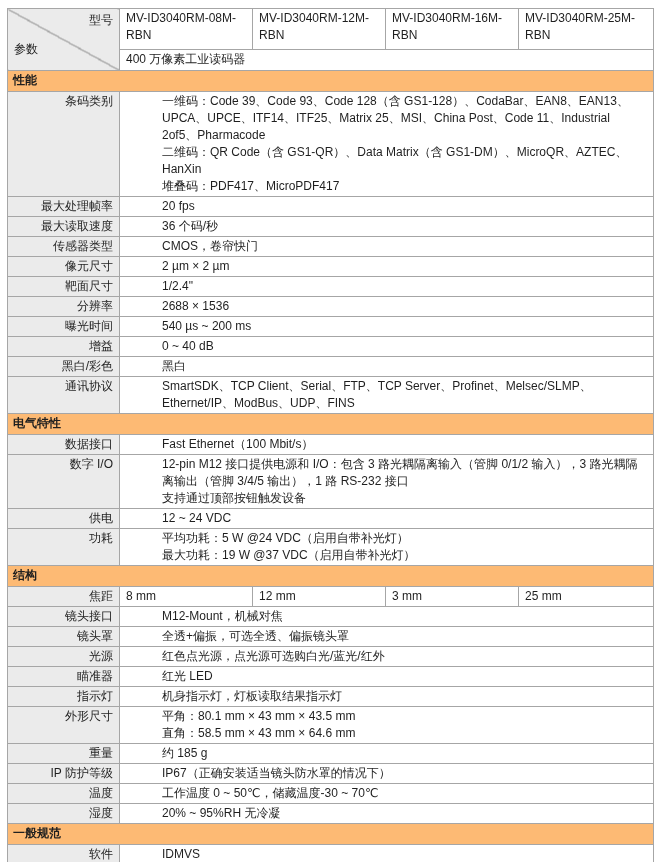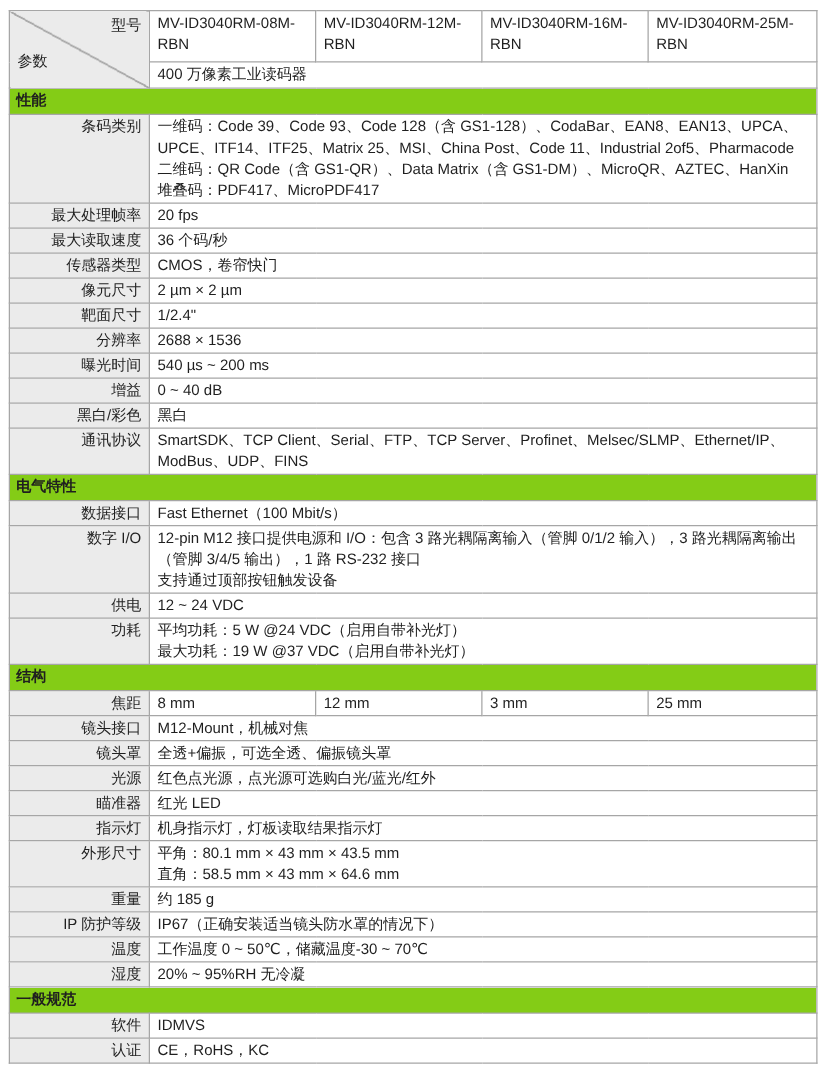--- a/index.html
+++ b/index.html
@@ -50,32 +50,32 @@
   .corner-param {
     position: absolute;
     top: 32px;
     left: 6px;
   }
   tr.model-row td { height: 38px; }
   tr.subtitle-row td { height: 18px; margin-top: 32px; }
   
   tr.section-row td {
     font-weight: bold;
-    background: #84cc16;
+    background: #fdba74;
     padding-left: 5px;
     height: 18px;
   }
   
   td.label-cell {
     background: #ebebeb;
     padding-left: 5px;
     text-align: right;
   }
   td.value-cell { background: #ffffff; }
-  td.value-cell .line { white-space: normal; }
+  td.value-cell .line { white-space: normal; margin-left: 36px; }
 </style>
 </head>
 <body>
 
 <div class="page">
   <table class="spec">
     <colgroup>
       <col style="width:112px">
       <col style="width:133px">
       <col style="width:133px">

